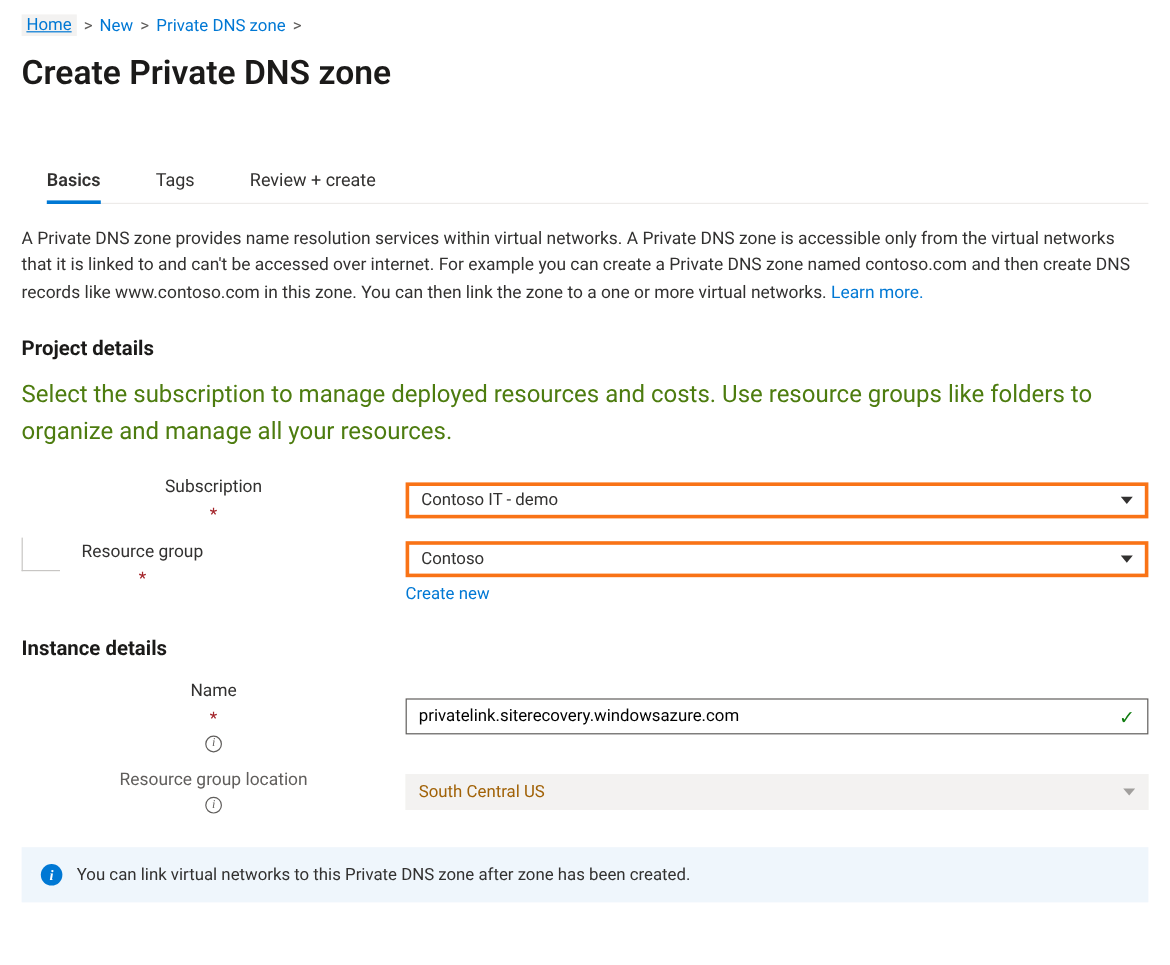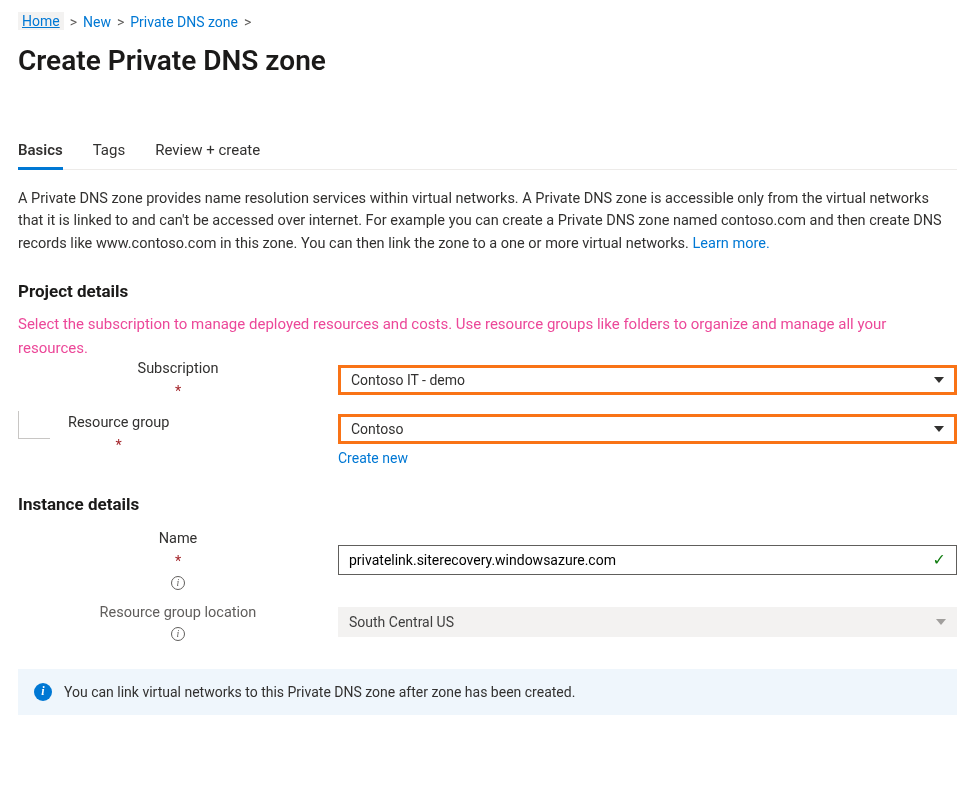--- a/index.html
+++ b/index.html
@@ -33,23 +33,24 @@
   h1.page-title {
     font-size: 28px;
     font-weight: 600;
     color: #1b1a19;
     margin-bottom: 58px;
   }
 
   
   .tabs {
     display: flex;
-    gap: 30px;
+    gap: 46px;
     border-bottom: 1px solid #edebe9;
     margin-bottom: 18px;
+    margin-left: 21px;
   }
   .tab {
     padding: 6px 0 10px 0;
     font-size: 15px;
     color: #323130;
     cursor: pointer;
     position: relative;
   }
   .tab.active {
     font-weight: 600;
@@ -72,23 +73,24 @@
   .description a { color: #0078d4; }
 
   
   .section-heading {
     font-size: 17px;
     font-weight: 700;
     color: #1b1a19;
     margin-bottom: 12px;
   }
   .section-text {
-    font-size: 15px;
+    font-size: 20px;
     line-height: 1.55;
-    color: #ec4899;
+    margin-bottom: 22px;
+    color: #4d7c0f;
   }
 
   
   .form-rows { margin-bottom: 28px; }
   .form-row {
     display: flex;
     align-items: center;
     margin-bottom: 8px;
   }
   .form-label {
@@ -149,21 +151,21 @@
     border: none; outline: none; width: 100%;
     font-size: 14px; font-family: inherit;
     background: transparent;
   }
   .disabled {
     background: #f3f2f1;
     color: #a19f9d;
     cursor: default;
     border: 1px solid #f3f2f1;
   }
-  .disabled .val { color: #404040; }
+  .disabled .val { color: #a16207; }
   .chevron {
     width: 0; height: 0;
     border-left: 5px solid transparent;
     border-right: 5px solid transparent;
     border-top: 6px solid #323130;
   }
   .chevron.muted { border-top-color: #a19f9d; }
   .create-new {
     color: #0078d4;
     font-size: 14px;

